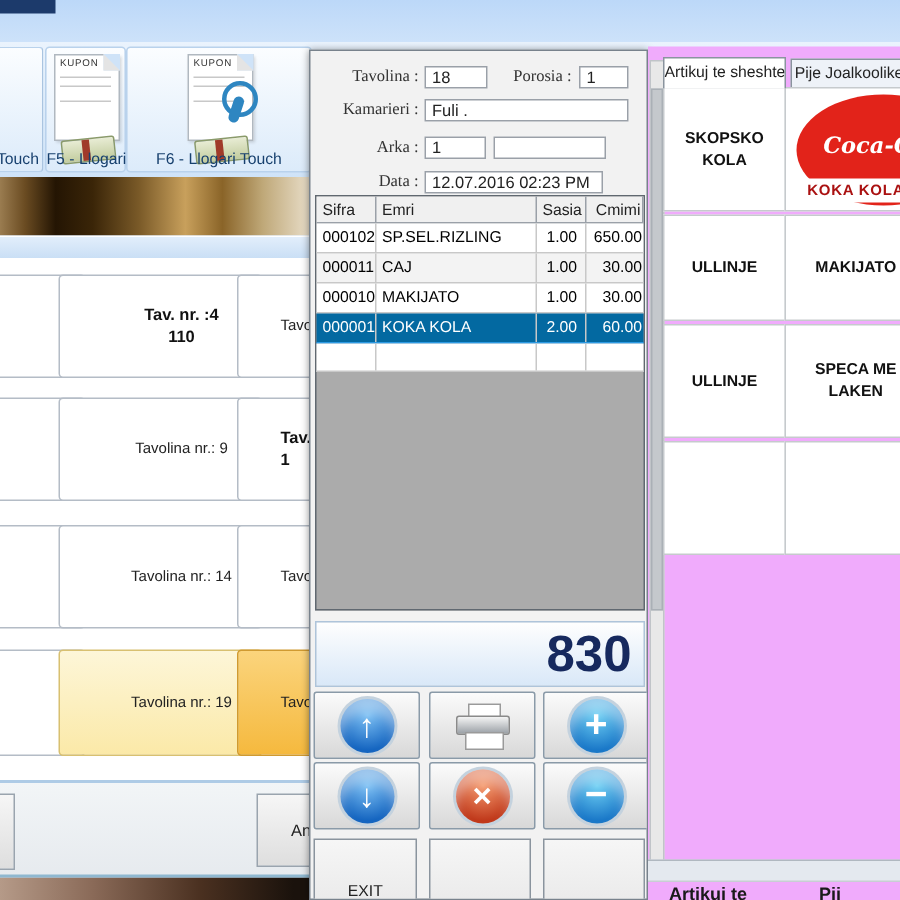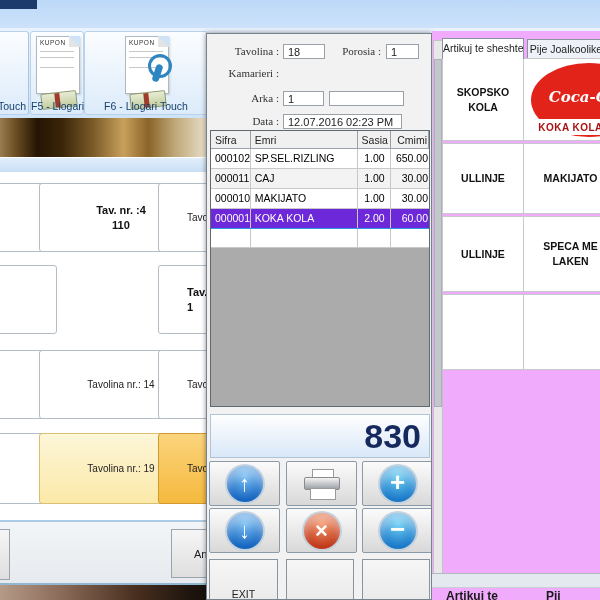--- a/index.html
+++ b/index.html
@@ -66,21 +66,21 @@
     background:#f2f2f2;border:1px solid #78828c;box-sizing:border-box;
     box-shadow:0 0 5px rgba(0,0,0,.45);overflow:hidden;}
   .flabel{position:absolute;width:70px;text-align:right;font-size:11px;color:#333;font-family:Liberation Serif, serif;}
   .ffield{position:absolute;height:15px;background:#fff;border:1px solid #9aa0a8;
     font-size:11px;color:#222;padding:1px 0 0 4px;box-sizing:border-box;overflow:hidden;white-space:nowrap;}
   .otable{position:absolute;left:3px;top:96px;width:220px;height:277px;background:#ababab;
     border:1px solid #606870;box-sizing:border-box;}
   .orow{display:flex;height:19px;border-bottom:1px solid #c8c8c8;background:#fff;}
   .orow.alt{background:#f3f3f3;}
   .orow.head{height:17px;background:#f0f0f0;border-bottom:1px solid #9aa0a8;}
-  .orow.sel{background:#6d28d9;color:#fff;border-bottom:1px solid #2d9ae3;}
+  .orow.sel{background:#0369a1;color:#fff;border-bottom:1px solid #2d9ae3;}
   .oc{font-size:10.5px;padding:3px 3px 0 4px;box-sizing:border-box;border-right:1px solid #c8c8c8;
     overflow:hidden;white-space:nowrap;}
   .head .oc{border-right:1px solid #9aa0a8;color:#222;}
   .c0{width:40px;} .c1{width:108px;} .c2{width:34px;text-align:center;} .c3{width:38px;text-align:right;border-right:none;padding-right:1px;}
   .orow.empty{height:18px;}
   .total{position:absolute;left:3px;top:380px;width:220px;height:44px;box-sizing:border-box;
     background:linear-gradient(#fefefe,#d9e8f8);border:1px solid #aec4da;
     font-size:34px;font-weight:bold;color:#16295e;text-align:right;padding:2px 8px 0 0;}
   .gbtn{position:absolute;width:69px;height:43px;background:linear-gradient(#fbfbfb,#d8d8d8);
     border:1px solid #8a9aa8;border-radius:2px;display:flex;align-items:center;justify-content:center;}
@@ -163,20 +163,21 @@
   </div>
 
   <div class="brown-band"></div>
   <div class="left-bluebar"></div>
   <div class="tables-area">
     <div class="tbtn colA row1"></div>
     <div class="tbtn colB row1 bold">Tav. nr. :4
 110</div>
     <div class="tbtn colC row1 cut">Tavolina nr.:</div>
     <div class="tbtn colA row2"></div>
+    <div class="tbtn colB row2">Tavolina nr.: 9</div>
     <div class="tbtn colC row2 cut bold">Tav.
 1</div>
     <div class="tbtn colA row3"></div>
     <div class="tbtn colB row3">Tavolina nr.: 14</div>
     <div class="tbtn colC row3 cut">Tavolina nr.:</div>
     <div class="tbtn colA row4"></div>
     <div class="tbtn colB row4 yellow">Tavolina nr.: 19</div>
     <div class="tbtn colC row4 cut orange">Tavolina nr.:</div>
   </div>
   <div class="left-footer">
@@ -184,20 +185,21 @@
     <div class="fbtn pr">An</div>
   </div>
   <div class="photo-bottom"></div>
 
   <div class="dialog">
     <div class="flabel" style="left:2px;top:11px;">Tavolina :</div>
     <div class="ffield" style="left:76px;top:10px;width:42px;">18</div>
     <div class="flabel" style="left:108px;top:11px;width:66px;">Porosia :</div>
     <div class="ffield" style="left:179px;top:10px;width:33px;">1</div>
     <div class="flabel" style="left:2px;top:33px;">Kamarieri :</div>
+    <div class="ffield" style="left:76px;top:32px;width:136px;">Fuli .</div>
     <div class="flabel" style="left:2px;top:58px;">Arka :</div>
     <div class="ffield" style="left:76px;top:57px;width:41px;">1</div>
     <div class="ffield" style="left:122px;top:57px;width:75px;"></div>
     <div class="flabel" style="left:2px;top:81px;">Data :</div>
     <div class="ffield" style="left:76px;top:80px;width:119px;">12.07.2016 02:23 PM</div>
 
     <div class="otable">
       <div class="orow head">
         <div class="oc c0">Sifra</div>
         <div class="oc c1">Emri</div>

